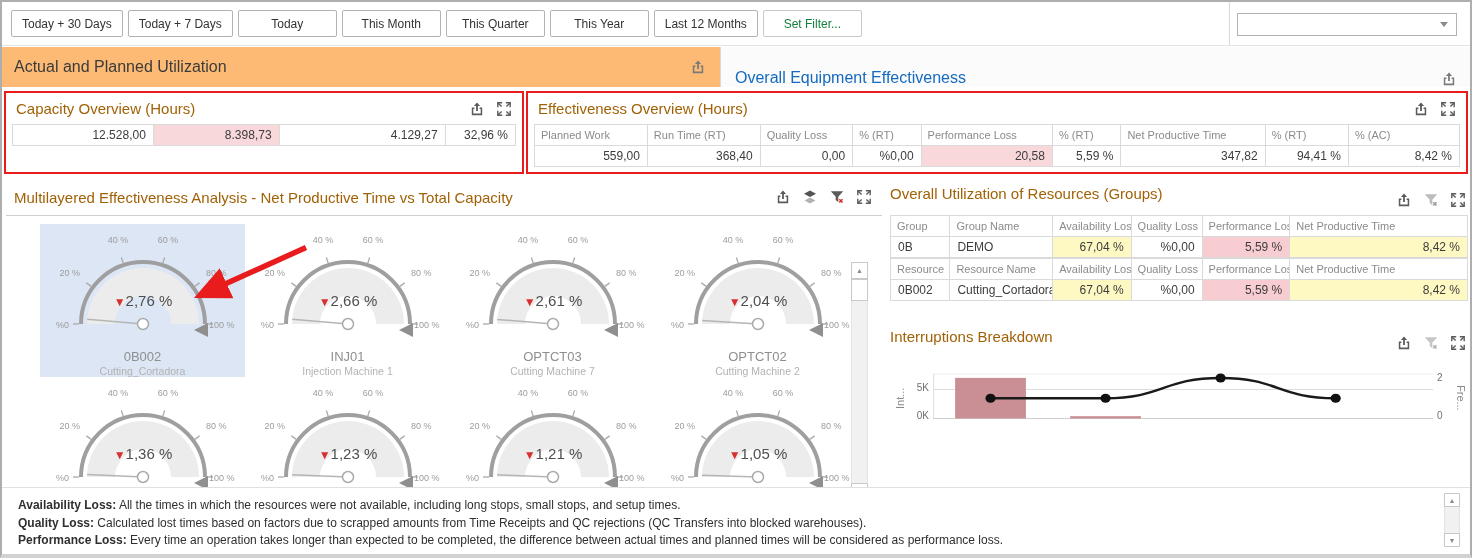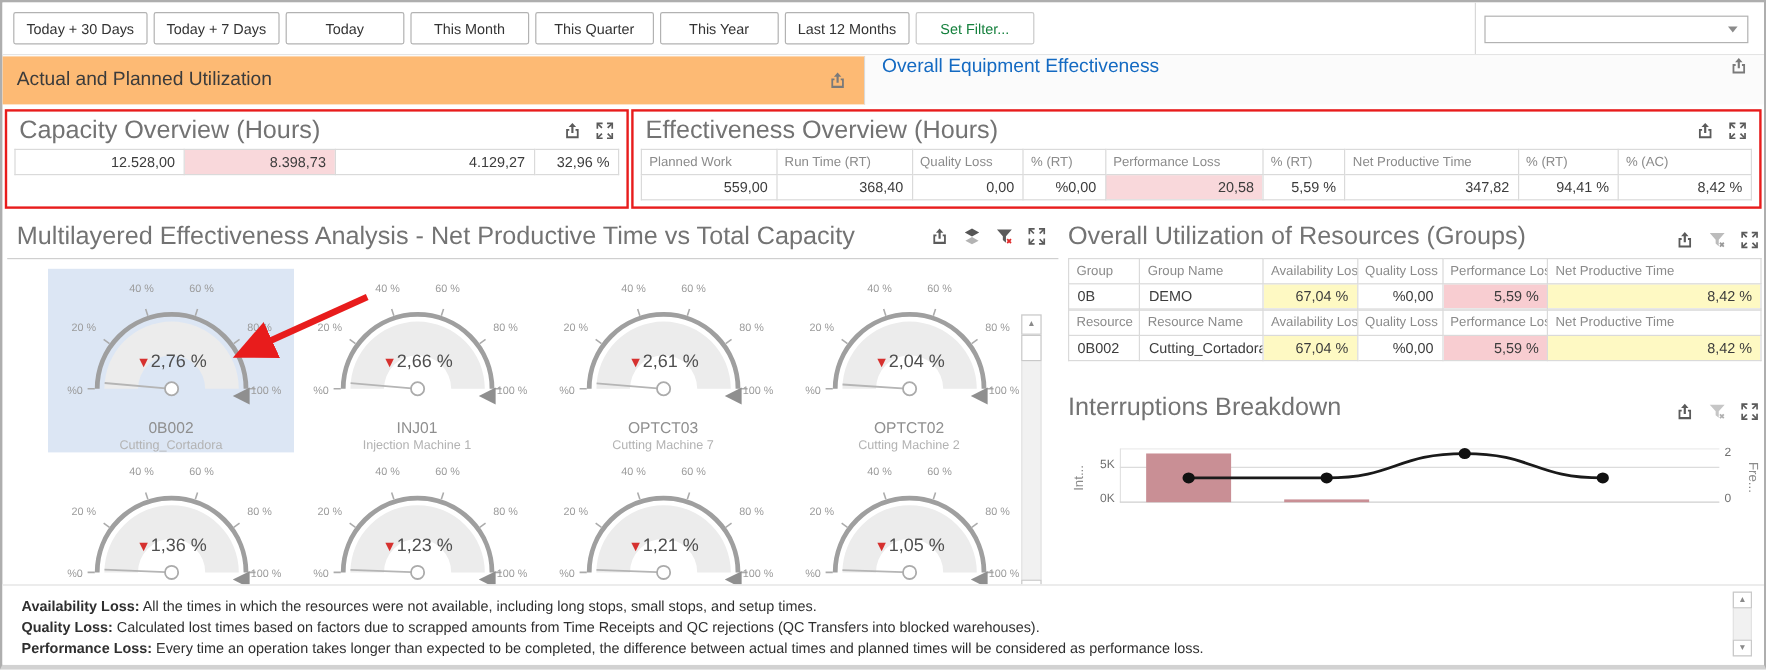--- a/index.html
+++ b/index.html
@@ -11,30 +11,30 @@
 .tb-btn{height:27px;min-width:99px;margin-right:5px;background:#fff;border:1px solid #b2b2b2;border-radius:2px;font-family:"Liberation Sans",sans-serif;font-size:12px;color:#333;padding:0 10px;cursor:pointer}
 .tb-btn.disabled{color:#15803d;border-color:#c9c9c9}
 .tb-divider{position:absolute;left:1227px;top:0;bottom:0;width:1px;background:#d8d8d8}
 .tb-dropdown{position:absolute;right:13px;top:11px;width:220px;height:23px;border:1px solid #b2b2b2;background:#fff;display:flex;align-items:center;justify-content:space-between;padding:0 8px}
 .dd-caret{width:0;height:0;border-left:4px solid transparent;border-right:4px solid transparent;border-top:5px solid #8b8b8b}
 
 
 .sec-headers{position:absolute;left:0;top:45px;right:0;height:40px;display:flex}
 .sec-left{width:719px;background:#fdba74;border-right:1px solid #d9d9d9;display:flex;align-items:center;justify-content:space-between;padding:0 14px 0 12px}
 .sec-left-title{font-size:16px;color:#3b3b3b}
-.sec-right{flex:1;background:#fbfbfb;display:flex;align-items:flex-start;justify-content:space-between;padding:0 13px 0 14px}
+.sec-right{flex:1;background:#fbfbfb;display:flex;align-items:flex-end;justify-content:space-between;padding:0 13px 0 14px}
 .sec-right-title{font-size:16px;color:#146ac2}
 
 
 .overview{position:absolute;left:2px;top:89px;right:2px;height:84px}
 .panel-annot{position:absolute;top:0;height:83px;border:2px solid #e81c1c;background:#fff;padding:0 6px}
 .cap{left:0;width:520px}
 .eff{left:522px;right:0}
 .ph{display:flex;align-items:center;justify-content:space-between;height:31px;padding:0 4px}
-.ptitle{font-size:21px;color:#737373;white-space:nowrap}
+.ptitle{font-size:15px;color:#a16207;white-space:nowrap}
 .icons{display:flex;align-items:center;gap:11px}
 .ic{width:16px;height:16px;cursor:pointer;flex:0 0 auto}
 
 
 .grid{width:100%;border-collapse:collapse;table-layout:fixed}
 .grid th{border:1px solid #dadada;font-weight:normal;font-size:11px;color:#8b8b8b;text-align:left;padding:2px 6px;height:21px;white-space:nowrap;overflow:hidden;background:#fff}
 .grid td{border:1px solid #dadada;font-size:12px;color:#3c3c3c;padding:2px 7px;height:21px;white-space:nowrap;overflow:hidden}
 td.num{text-align:right}
 .pk-l{background:#f9d8db}
 .pk-m{background:#f8cdd1}

